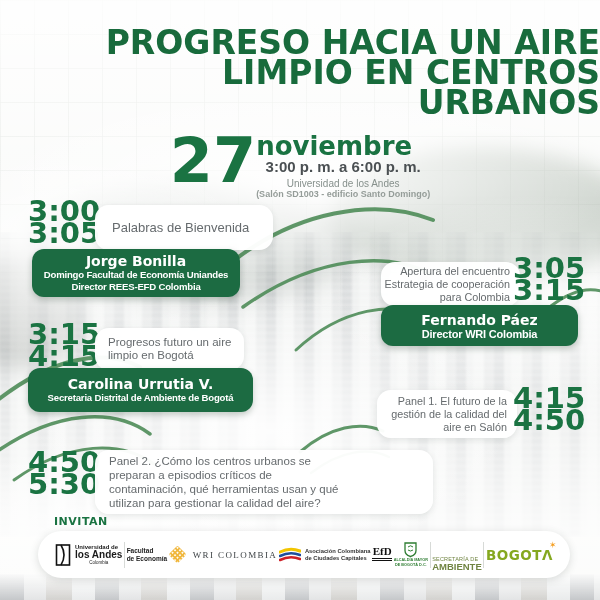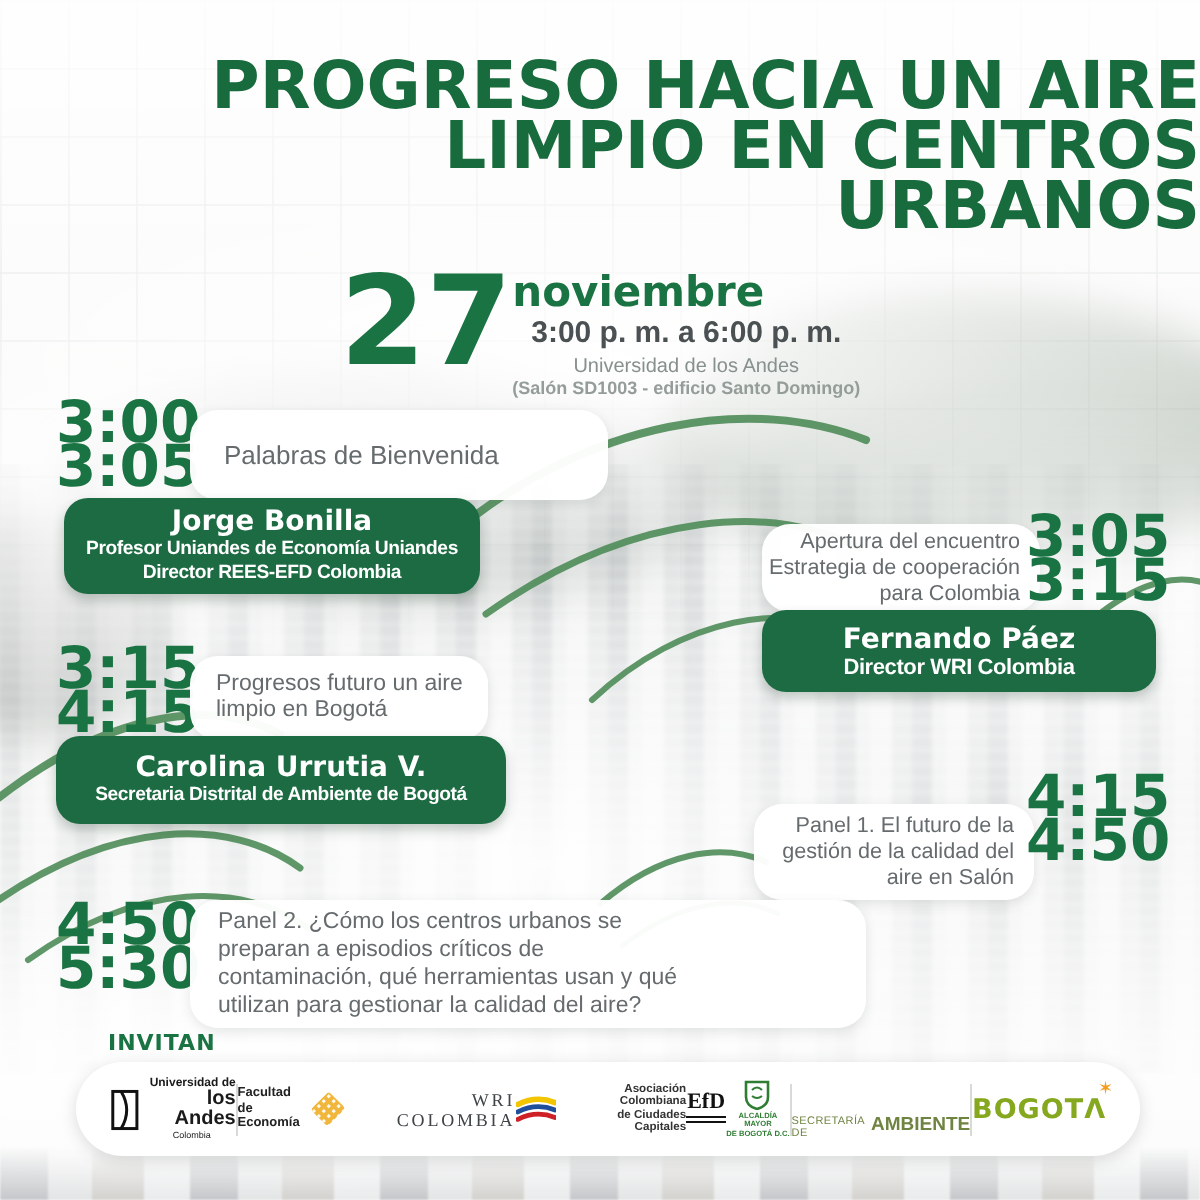--- a/index.html
+++ b/index.html
@@ -52,62 +52,62 @@
   
   .title { position: absolute; left: 0; top: 28px; width: 600px; text-align: right;
     font-family: "DejaVu Sans", sans-serif; font-weight: bold; font-size: 33px; line-height: 30px;
     color: var(--accent-green, #186B3C); }
 
   .date-block { position: absolute; left: 0; top: 136px; width: 600px;
     display: flex; justify-content: center; align-items: flex-start; gap: 0; }
   .date-day { font-family: "DejaVu Sans", sans-serif; font-weight: bold; font-size: 62px; line-height: 50px;
     color: var(--time-green, #1A7342); }
   .date-info { display: flex; flex-direction: column; align-items: center; }
-  .date-month { font-family: "DejaVu Sans", sans-serif; font-weight: bold; font-size: 21px; line-height: 21px;
+  .date-month { font-family: "DejaVu Sans", sans-serif; font-weight: bold; font-size: 26px; line-height: 21px;
     color: var(--time-green, #1A7342); align-self: flex-start; }
   .date-range { font-size: 15px; font-weight: bold; color: #4b5053; line-height: 19px; }
   .date-venue { font-size: 10px; color: #86908c; margin-top: 2px; line-height: 11px; }
   .date-room  { font-size: 9px;  color: #959d99; line-height: 11px; font-weight: bold; }
 
   
   .times { position: absolute; font-family: "DejaVu Sans", sans-serif; font-weight: bold;
     font-size: 29px; line-height: 22px; color: var(--time-green, #1A7342); }
   .t1 { left: 28px;  top: 200px; }
   .t2 { left: 513px; top: 257px; }
   .t3 { left: 28px;  top: 323px; }
   .t4 { left: 513px; top: 387px; }
   .t5 { left: 28px;  top: 451px; }
 
   .pill { position: absolute; background: rgba(255,255,255,.97); border-radius: 14px;
     box-shadow: 0 2px 6px rgba(80,90,85,.14); color: #666b6e;
     display: flex; flex-direction: column; justify-content: center; line-height: 13px; }
-  .p1 { left: 95px;  top: 205px; width: 209px; height: 45px; padding-left: 17px; font-size: 13px; }
+  .p1 { left: 95px;  top: 205px; width: 178px; height: 45px; padding-left: 17px; font-size: 13px; }
   .p2 { left: 381px; top: 262px; width: 139px; height: 44px; align-items: flex-end; padding-right: 10px; text-align: right; font-size: 10.8px; }
   .p3 { left: 95px;  top: 328px; width: 149px; height: 42px; padding-left: 13px; font-size: 11.5px; }
-  .p4 { left: 377px; top: 390px; width: 140px; height: 48px; align-items: flex-end; padding-right: 10px; text-align: right; font-size: 10.8px; margin-top: 12px; }
+  .p4 { left: 377px; top: 390px; width: 140px; height: 48px; align-items: flex-end; padding-right: 10px; text-align: right; font-size: 10.8px; }
   .p5 { left: 95px;  top: 450px; width: 338px; height: 64px; padding-left: 14px; font-size: 11.5px; line-height: 14px; }
 
   .speaker { position: absolute; background: var(--box-green, #1C6B42); border-radius: 12px; color: #fff;
     display: flex; flex-direction: column; justify-content: center; align-items: center; text-align: center;
     box-shadow: 0 3px 6px rgba(30,60,40,.25); }
   .speaker .name { font-family: "DejaVu Sans", sans-serif; font-weight: bold; font-size: 14px; line-height: 16px; }
   .speaker .role { font-weight: bold; font-size: 9.6px; line-height: 12px; letter-spacing: -0.2px; }
   .s1 { left: 32px;  top: 249px; width: 208px; height: 48px; text-align: right; }
   .s2 { left: 381px; top: 305px; width: 197px; height: 41px; }
   .s2 .role { font-size: 11px; }
   .s3 { left: 28px;  top: 368px; width: 225px; height: 44px; }
 
   
   .invitan { position: absolute; left: 54px; top: 515px; font-family: "DejaVu Sans", sans-serif;
     font-weight: bold; font-size: 11px; letter-spacing: .5px; color: var(--time-green, #1A7342); }
 
   .logo-bar { position: absolute; left: 38px; top: 531px; width: 532px; height: 47px; background: #fff;
     border-radius: 24px; box-shadow: 0 2px 8px rgba(60,70,65,.18);
     display: flex; align-items: center; justify-content: space-between; padding: 0 17px; }
-  .lg { display: flex; align-items: center; gap: 4px; text-align: right; }
+  .lg { display: flex; align-items: center; gap: 4px; }
   .vdiv { width: 1px; height: 26px; background: #d7dad7; }
 
   .uni-text { display: flex; flex-direction: column; line-height: 1; color: #1a1a1a; }
   .uni-l1 { font-size: 6px; font-weight: bold; }
   .uni-l2 { font-size: 10px; font-weight: bold; line-height: 10px; }
   .uni-l3 { font-size: 4.5px; margin-top: 1px; align-self: center; }
 
   .fac-text { display: flex; flex-direction: column; font-size: 6.5px; font-weight: bold; color: #222; line-height: 7.5px; }
 
   .wri-diamond { width: 13px; height: 13px; transform: rotate(45deg); border-radius: 2px;
@@ -120,21 +120,21 @@
 
   .efd { display: flex; flex-direction: column; align-items: center; }
   .efd-label { font-family: "Liberation Serif", serif; font-weight: bold; font-size: 11px; line-height: 11px; color: #111; }
   .efd-stripes { width: 20px; height: 5px; margin-top: 1px;
     background: repeating-linear-gradient(to bottom, #111 0 1px, transparent 1px 2.4px); }
 
   .alc { display: flex; flex-direction: column; align-items: center; gap: 1px; }
   .alc-text { font-size: 3.8px; line-height: 4.2px; font-weight: bold; text-align: center;
     color: var(--alcaldia-green, #2E7D32); }
 
-  .sec-text { display: flex; flex-direction: row; color: var(--secretaria-green, #708442); margin-top: 18px; }
+  .sec-text { display: flex; flex-direction: column; color: var(--secretaria-green, #708442); margin-top: 18px; }
   .sec-l1 { font-size: 5.5px; letter-spacing: .2px; line-height: 6px; }
   .sec-l2 { font-size: 9.5px; font-weight: bold; line-height: 10px; }
 
   .bogota { position: relative; font-family: "DejaVu Sans", sans-serif; font-weight: bold;
     font-size: 13.5px; letter-spacing: .5px; color: var(--bogota-green, #85A81F); }
   .bogota .star { position: absolute; top: -7px; right: -4px; font-size: 9px;
     color: var(--star-orange, #F59C1B); }
 </style>
 </head>
 <body>
@@ -179,21 +179,21 @@
 
   <div class="times t1">
     <div>3:00</div>
     <div>3:05</div>
   </div>
   <div class="pill p1">
     <div>Palabras de Bienvenida</div>
   </div>
   <div class="speaker s1">
     <div class="name">Jorge Bonilla</div>
-    <div class="role">Profesor Uniandes de Economía Uniandes</div>
+    <div class="role">Domingo Facultad de Economía Uniandes</div>
     <div class="role">Director REES-EFD Colombia</div>
   </div>
 
   <div class="pill p2">
     <div>Apertura del encuentro</div>
     <div>Estrategia de cooperación</div>
     <div>para Colombia</div>
   </div>
   <div class="times t2">
     <div>3:05</div>

